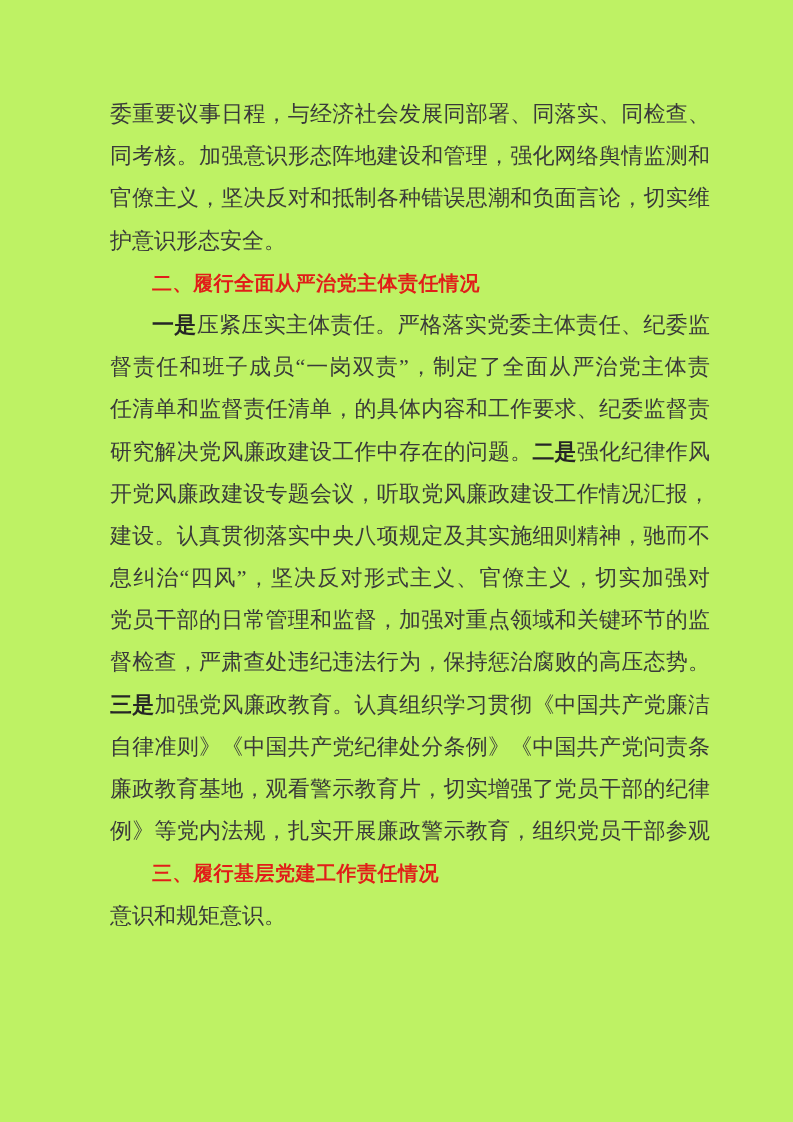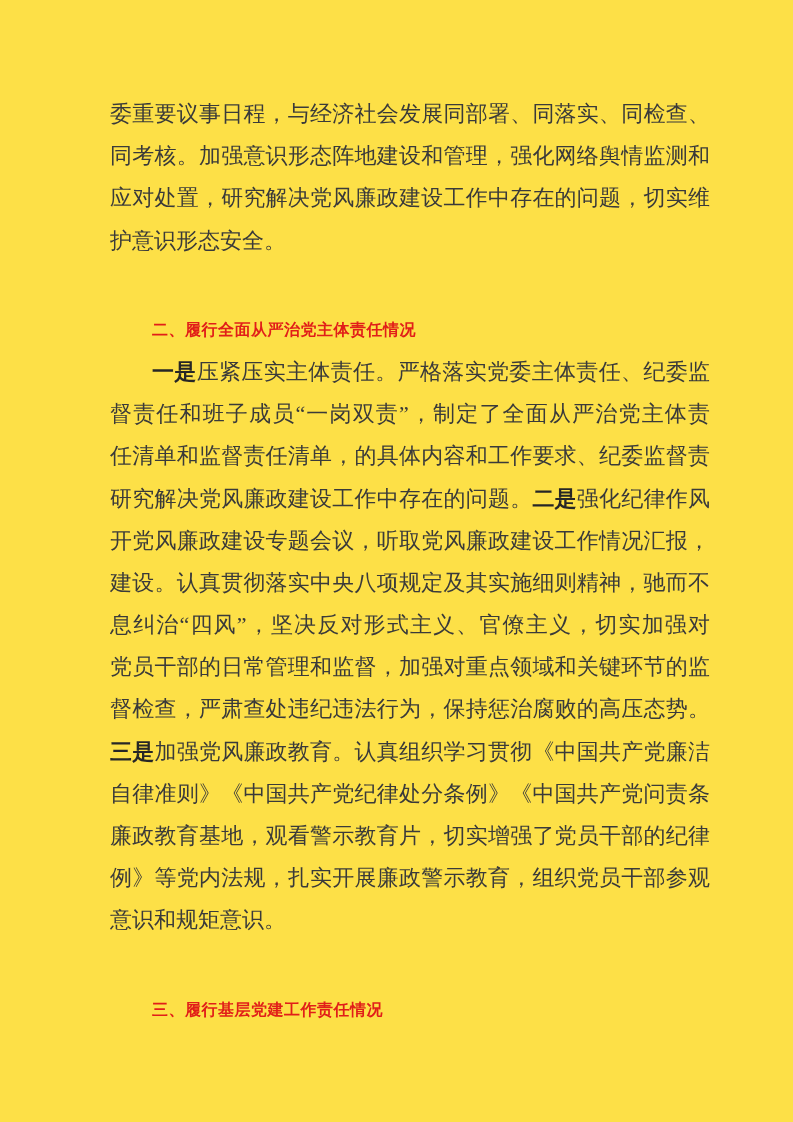--- a/index.html
+++ b/index.html
@@ -7,21 +7,21 @@
   body {
     background: #ffffff;
     position: relative;
     overflow: hidden;
     font-family: "Liberation Serif", "DejaVu Serif", serif;
   }
   .page {
     position: absolute;
     left: 0; top: 0;
     width: 793px; height: 1122px;
-    background: #fde047;
+    background: #bef264;
   }
   .content {
     position: absolute;
     left: 110px;
     top: 93px;
     width: 600px;
   }
   .line {
     height: 42.2px;
     line-height: 42.2px;
@@ -40,47 +40,46 @@
   }
   .body-line.indent {
     text-indent: 42px;
   }
   .seg.bold {
     font-weight: 700;
     color: #262626;
   }
   .heading-line {
     font-family: "Liberation Sans", "DejaVu Sans", sans-serif;
-    font-size: 16px;
+    font-size: 20px;
     font-weight: 700;
     color: var(--heading-color, #e11e19);
     padding-left: 42px;
     letter-spacing: 0.5px;
-    margin-top: 47px;
   }
 </style>
 </head>
 <body style="background: rgb(255, 255, 255);">
 
 <div class="page">
   <div class="content" id="doc-content">
       <div class="line body-line justify"><span class="seg">委重要议事日程，与经济社会发展同部署、同落实、同检查、</span></div>
       <div class="line body-line justify"><span class="seg">同考核。加强意识形态阵地建设和管理，强化网络舆情监测和</span></div>
-      <div class="line body-line justify"><span class="seg">应对处置，研究解决党风廉政建设工作中存在的问题，切实维</span></div>
+      <div class="line body-line justify"><span class="seg">官僚主义，坚决反对和抵制各种错误思潮和负面言论，切实维</span></div>
       <div class="line body-line"><span class="seg">护意识形态安全。</span></div>
       <div class="line heading-line">二、履行全面从严治党主体责任情况</div>
       <div class="line body-line justify indent"><span class="seg bold">一是</span><span class="seg">压紧压实主体责任。严格落实党委主体责任、纪委监</span></div>
       <div class="line body-line justify"><span class="seg">督责任和班子成员“一岗双责”，制定了全面从严治党主体责</span></div>
       <div class="line body-line justify"><span class="seg">任清单和监督责任清单，的具体内容和工作要求、纪委监督责任</span></div>
       <div class="line body-line justify"><span class="seg">研究解决党风廉政建设工作中存在的问题。</span><span class="seg bold">二是</span><span class="seg">强化纪律作风</span></div>
       <div class="line body-line justify"><span class="seg">开党风廉政建设专题会议，听取党风廉政建设工作情况汇报，</span></div>
       <div class="line body-line justify"><span class="seg">建设。认真贯彻落实中央八项规定及其实施细则精神，驰而不</span></div>
       <div class="line body-line justify"><span class="seg">息纠治“四风”，坚决反对形式主义、官僚主义，切实加强对</span></div>
       <div class="line body-line justify"><span class="seg">党员干部的日常管理和监督，加强对重点领域和关键环节的监</span></div>
       <div class="line body-line justify"><span class="seg">督检查，严肃查处违纪违法行为，保持惩治腐败的高压态势。</span></div>
       <div class="line body-line justify"><span class="seg bold">三是</span><span class="seg">加强党风廉政教育。认真组织学习贯彻《中国共产党廉洁</span></div>
       <div class="line body-line justify"><span class="seg">自律准则》《中国共产党纪律处分条例》《中国共产党问责条</span></div>
       <div class="line body-line justify"><span class="seg">廉政教育基地，观看警示教育片，切实增强了党员干部的纪律</span></div>
       <div class="line body-line justify"><span class="seg">例》等党内法规，扎实开展廉政警示教育，组织党员干部参观</span></div>
+      <div class="line heading-line">三、履行基层党建工作责任情况</div>
       <div class="line body-line"><span class="seg">意识和规矩意识。</span></div>
-      <div class="line heading-line">三、履行基层党建工作责任情况</div>
     </div>
 </div>
 
 </body></html>

